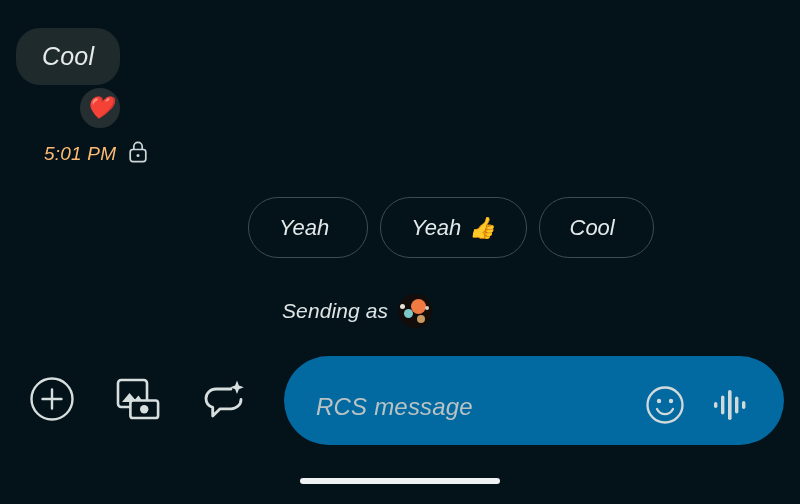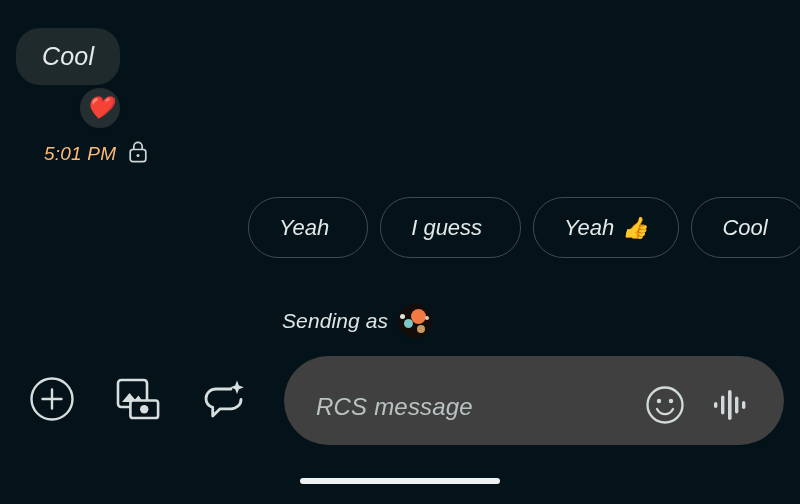--- a/index.html
+++ b/index.html
@@ -72,21 +72,21 @@
     gap: 8px;
     white-space: nowrap;
     font-family: "Liberation Sans", sans-serif;
     cursor: pointer;
   }
   .chip .chip-emoji { font-size: 21px; }
 
   
   .sending-as {
     position: absolute;
-    left: 282px; top: 304px;
+    left: 282px; top: 294px;
     display: flex; align-items: center; gap: 10px;
   }
   .sending-label, .sending-name {
     color: #dfe5e5;
     font-size: 21px;
     letter-spacing: 0.1px;
   }
   .avatar {
     width: 34px; height: 34px;
     border-radius: 50%;
@@ -116,21 +116,21 @@
     flex: 0 0 auto;
   }
   .tool-plus { margin-left: 24px; }
   .tool-gallery { margin-left: 30px; }
   .tool-magic { margin-left: 30px; }
 
   .input-pill {
     position: absolute;
     left: 284px; top: 356px;
     width: 500px; height: 89px;
-    background: #404040;
+    background: #0369a1;
     border-radius: 45px;
     display: flex; align-items: center;
     padding: 12px 30px 0 32px;
     cursor: text;
   }
   .input-placeholder {
     flex: 1 1 auto;
     color: #b9c3c3;
     font-size: 24px;
     letter-spacing: 0.2px;
@@ -176,24 +176,20 @@
       </svg>
     </span>
   </div>
 
   <div class="chips">
     <div class="chip">
       <span>Yeah</span>
       <span class="chip-emoji"></span>
     </div>
     <div class="chip">
-      <span>I guess</span>
-      <span class="chip-emoji"></span>
-    </div>
-    <div class="chip">
       <span>Yeah</span>
       <span class="chip-emoji">👍</span>
     </div>
     <div class="chip">
       <span>Cool</span>
       <span class="chip-emoji"></span>
     </div>
   </div>
 
   <div class="sending-as">

